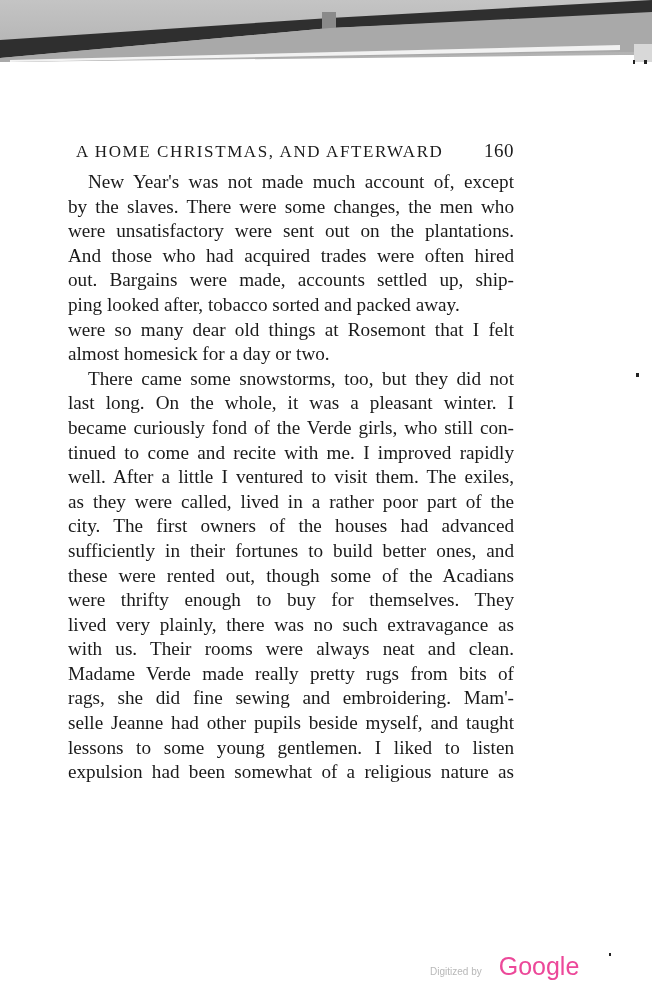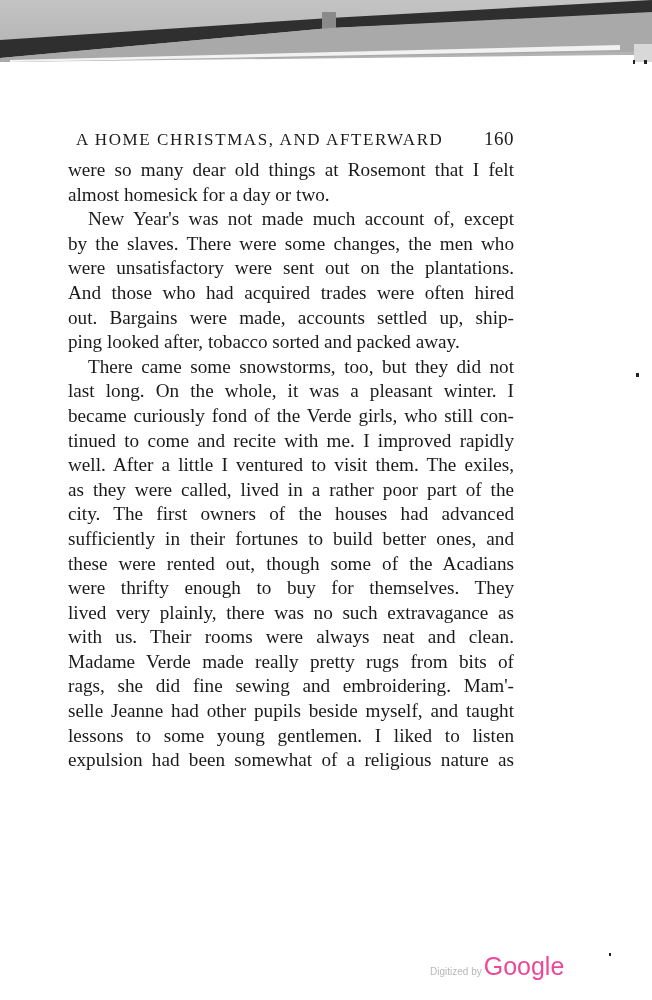--- a/index.html
+++ b/index.html
@@ -18,21 +18,21 @@
     .scan-top {
       position: absolute;
       left: 0; top: 0;
       width: 652px; height: 70px;
       overflow: hidden;
     }
     .scan-top svg { display: block; }
     .page {
       position: absolute;
       left: 68px;
-      top: 128px;
+      top: 140px;
       width: 446px;
     }
     .running-head {
       display: flex;
       justify-content: space-between;
       align-items: baseline;
       font-size: 17px;
       letter-spacing: 1.6px;
       margin-bottom: 6px;
       padding-left: 8px;
@@ -65,21 +65,21 @@
       position: absolute;
       left: 430px;
       top: 952px;
       display: flex;
       align-items: baseline;
       color: #b8b8b8;
     }
     .footer-mark .digitized {
       font-family: "Liberation Sans", "DejaVu Sans", sans-serif;
       font-size: 10px;
-      margin-right: 2px;
+      margin-right: 17px;
     }
     .footer-mark .brand {
       font-family: Liberation Sans, sans-serif;
       font-size: 25px;
       color: #ec4899;
     }
   </style>
 </head>
 <body>
 
@@ -103,31 +103,31 @@
   </svg>
 </div>
 
 <div class="page">
   <div class="running-head">
     <span class="title">A HOME CHRISTMAS, AND AFTERWARD</span>
     <span class="folio">160</span>
   </div>
 
   <p class="para">
-    <span class="line">were so many dear old things at Rosemont that I felt</span>
-    <span class="line last">almost homesick for a day or two.</span>
-  </p>
-
-  <p class="para">
     <span class="line indent">New Year's was not made much account of, except</span>
     <span class="line">by the slaves.  There were some changes, the men who</span>
     <span class="line">were unsatisfactory were sent out on the plantations.</span>
     <span class="line">And those who had acquired trades were often hired</span>
     <span class="line">out.  Bargains were made, accounts settled up, ship-</span>
     <span class="line last">ping looked after, tobacco sorted and packed away.</span>
+  </p>
+
+  <p class="para">
+    <span class="line">were so many dear old things at Rosemont that I felt</span>
+    <span class="line last">almost homesick for a day or two.</span>
   </p>
 
   <p class="para">
     <span class="line indent">There came some snowstorms, too, but they did not</span>
     <span class="line">last long.  On the whole, it was a pleasant winter.  I</span>
     <span class="line">became curiously fond of the Verde girls, who still con-</span>
     <span class="line">tinued to come and recite with me.  I improved rapidly</span>
     <span class="line">well.  After a little I ventured to visit them. The exiles,</span>
     <span class="line">as they were called, lived in a rather poor part of the</span>
     <span class="line">city.  The first owners of the houses had advanced</span>

